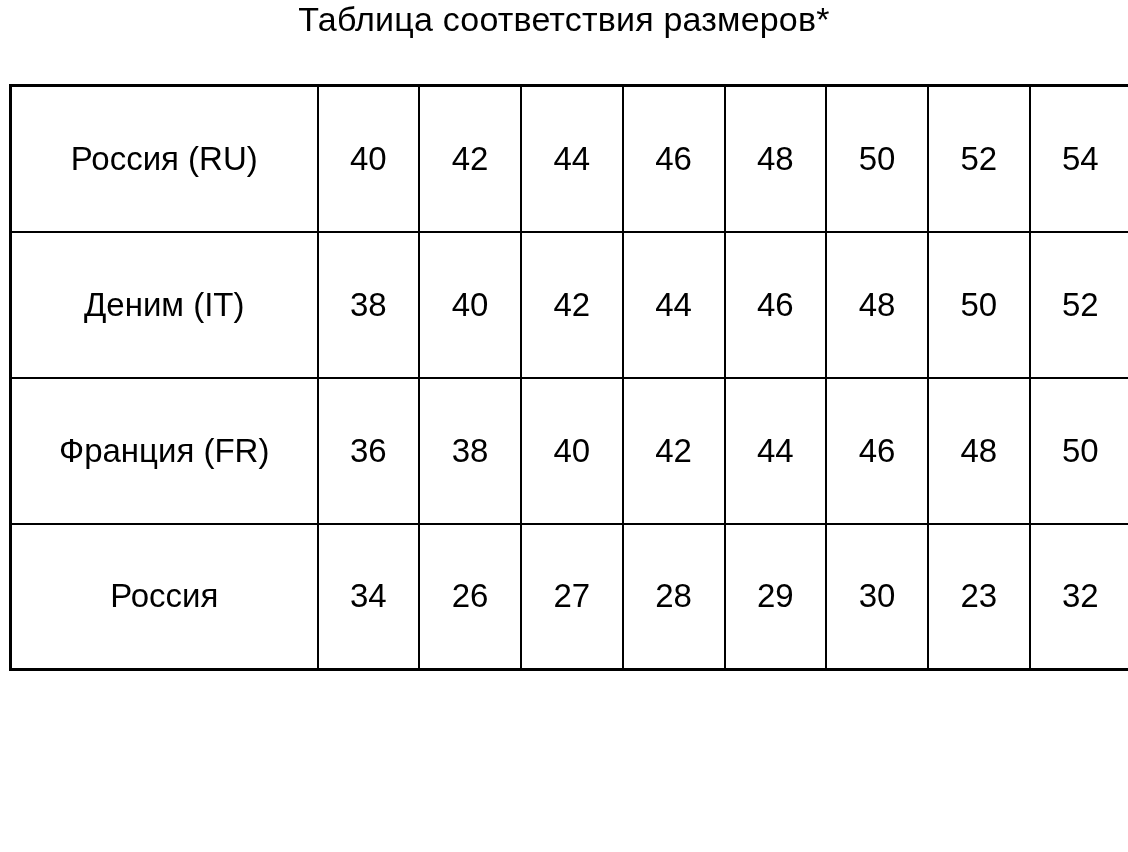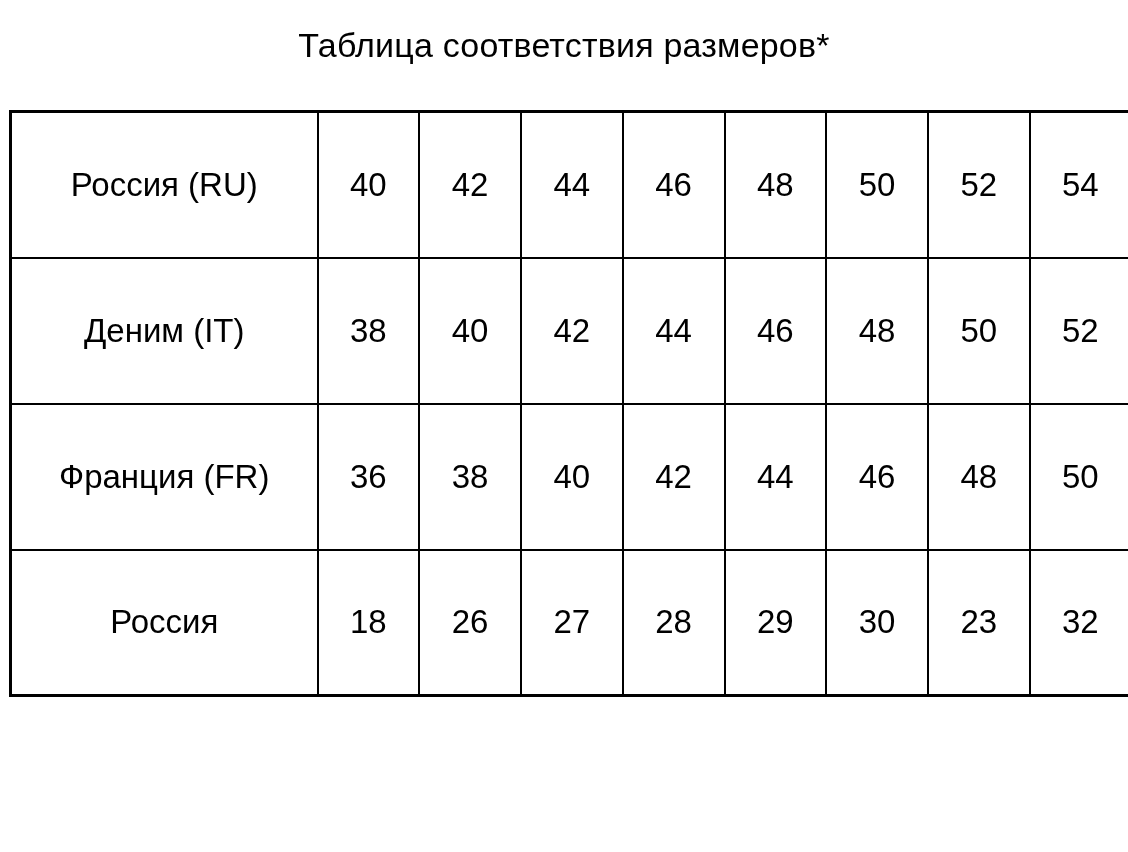--- a/index.html
+++ b/index.html
@@ -10,21 +10,20 @@
     font-family: "Liberation Sans", sans-serif;
   }
   .page {
     position: relative;
     width: 1128px;
     height: 852px;
     background: #ffffff;
     overflow: hidden;
   }
   .title {
-    padding-top: 26px;
     height: 38px;
     line-height: 38px;
     text-align: center;
     font-size: 34px;
     font-weight: 400;
     letter-spacing: 0.2px;
     white-space: nowrap;
   }
   table.size-table {
     border-collapse: collapse;
@@ -99,21 +98,21 @@
           <td>38</td>
           <td>40</td>
           <td>42</td>
           <td>44</td>
           <td>46</td>
           <td>48</td>
           <td>50</td>
         </tr>
         <tr>
           <th>Россия</th>
-          <td>18</td>
+          <td>34</td>
           <td>26</td>
           <td>27</td>
           <td>28</td>
           <td>29</td>
           <td>30</td>
           <td>23</td>
           <td>32</td>
         </tr>
       </tbody>
   </table>

